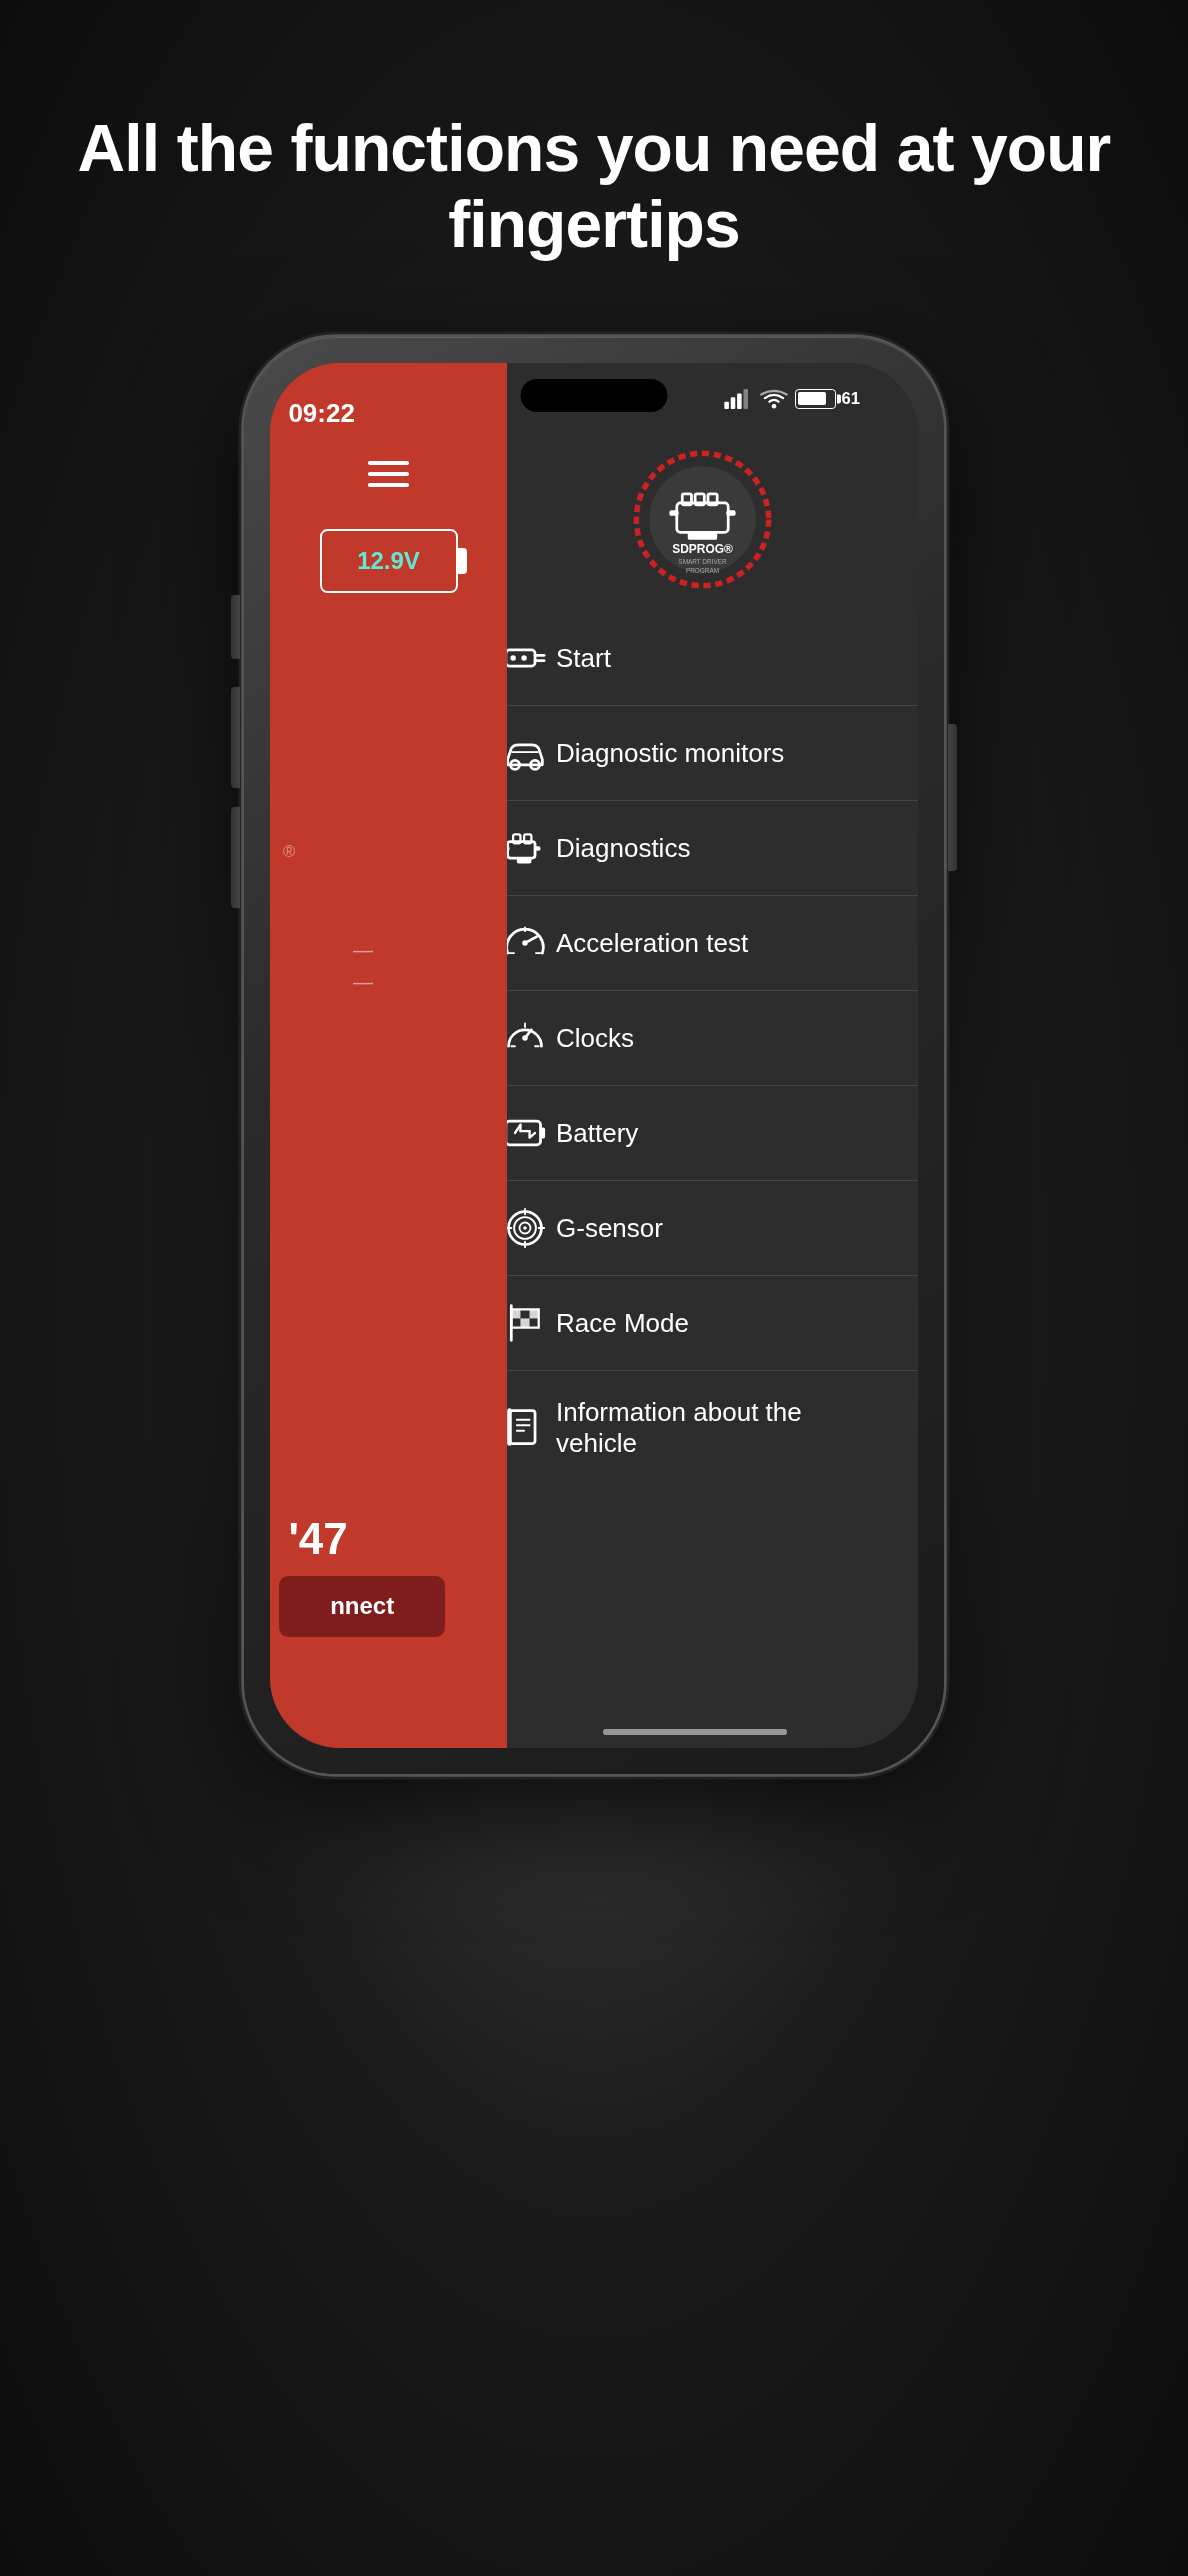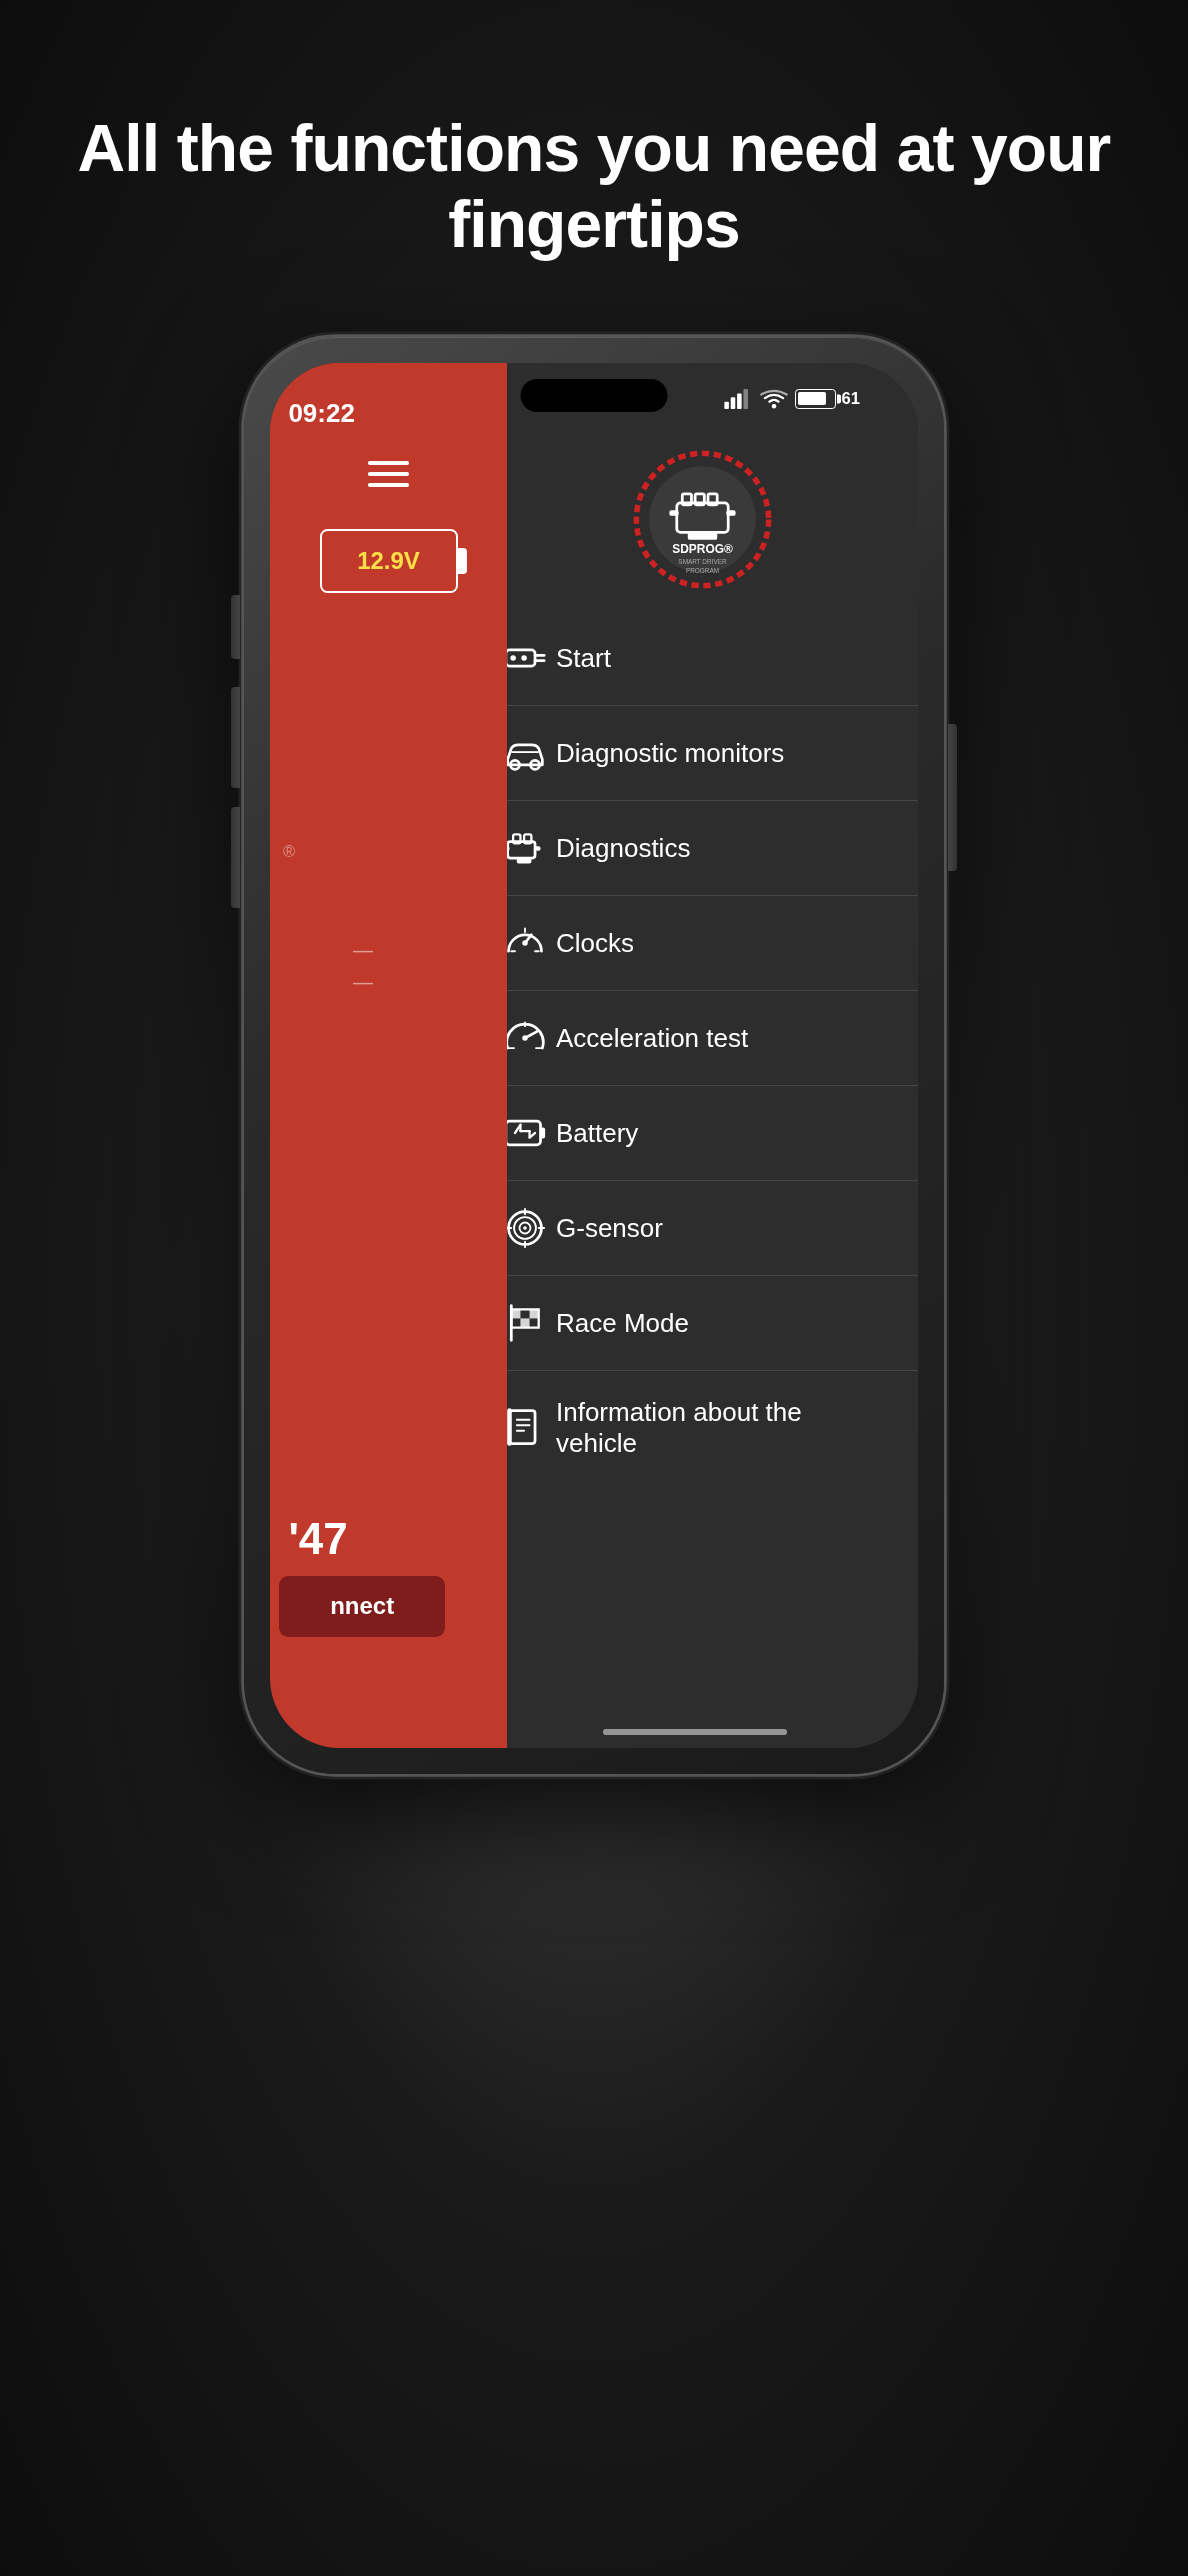--- a/index.html
+++ b/index.html
@@ -180,21 +180,21 @@
       transform: translateY(-50%);
       width: 9.2px;
       height: 26px;
       background: #fff;
       border-radius: 0 3.7px 3.7px 0;
     }
 
     .battery-text {
       font-size: 24px;
       font-weight: 700;
-      color: #fde047;
+      color: #5eead4;
     }
 
     
     .sidebar-bottom {
       position: absolute;
       bottom: 184px;
       left: 18.4px;
     }
 
     .sidebar-number {
@@ -437,43 +437,43 @@
               <rect x="14" y="34" width="16" height="6" rx="2" fill="white"></rect>
             </svg>
           </div>
           <span class="menu-label">Diagnostics</span>
         </div>
 
 
         <div class="menu-item">
           <div class="menu-icon">
             <svg viewBox="0 0 46 46" width="42" height="42">
+              <path d="M4 34 A20 20 0 1 1 42 34" fill="none" stroke="white" stroke-width="3" stroke-linecap="round"></path>
+              <line x1="23" y1="23" x2="36" y2="16" stroke="white" stroke-width="3" stroke-linecap="round"></line>
+              <circle cx="23" cy="23" r="3" fill="white"></circle>
+              <line x1="6" y1="34" x2="11" y2="34" stroke="white" stroke-width="2" stroke-linecap="round"></line>
+              <line x1="40" y1="34" x2="35" y2="34" stroke="white" stroke-width="2" stroke-linecap="round"></line>
+              <line x1="23" y1="6" x2="23" y2="10" stroke="white" stroke-width="2" stroke-linecap="round"></line>
+            </svg>
+          </div>
+          <span class="menu-label">Acceleration test</span>
+        </div>
+
+        <div class="menu-item">
+          <div class="menu-icon">
+            <svg viewBox="0 0 46 46" width="42" height="42">
               <path d="M5 32 A18 18 0 1 1 41 32" fill="none" stroke="white" stroke-width="3" stroke-linecap="round"></path>
               <line x1="23" y1="23" x2="30" y2="14" stroke="white" stroke-width="3" stroke-linecap="round"></line>
               <circle cx="23" cy="23" r="3" fill="white"></circle>
               <line x1="8" y1="32" x2="12" y2="32" stroke="white" stroke-width="2" stroke-linecap="round"></line>
               <line x1="38" y1="32" x2="34" y2="32" stroke="white" stroke-width="2" stroke-linecap="round"></line>
               <line x1="23" y1="7" x2="23" y2="11" stroke="white" stroke-width="2" stroke-linecap="round"></line>
             </svg>
           </div>
           <span class="menu-label">Clocks</span>
-        </div>
-
-        <div class="menu-item">
-          <div class="menu-icon">
-            <svg viewBox="0 0 46 46" width="42" height="42">
-              <path d="M4 34 A20 20 0 1 1 42 34" fill="none" stroke="white" stroke-width="3" stroke-linecap="round"></path>
-              <line x1="23" y1="23" x2="36" y2="16" stroke="white" stroke-width="3" stroke-linecap="round"></line>
-              <circle cx="23" cy="23" r="3" fill="white"></circle>
-              <line x1="6" y1="34" x2="11" y2="34" stroke="white" stroke-width="2" stroke-linecap="round"></line>
-              <line x1="40" y1="34" x2="35" y2="34" stroke="white" stroke-width="2" stroke-linecap="round"></line>
-              <line x1="23" y1="6" x2="23" y2="10" stroke="white" stroke-width="2" stroke-linecap="round"></line>
-            </svg>
-          </div>
-          <span class="menu-label">Acceleration test</span>
         </div>
 
         <div class="menu-item">
           <div class="menu-icon">
             <svg viewBox="0 0 46 46" width="42" height="42">
               <rect x="2" y="10" width="38" height="26" rx="4" fill="none" stroke="white" stroke-width="3"></rect>
               <rect x="40" y="17" width="5" height="12" rx="2" fill="white"></rect>
               <line x1="12" y1="23" x2="18" y2="14" stroke="white" stroke-width="2.5" stroke-linecap="round"></line>
               <line x1="18" y1="14" x2="18" y2="21" stroke="white" stroke-width="2.5" stroke-linecap="round"></line>
               <line x1="18" y1="21" x2="28" y2="21" stroke="white" stroke-width="2.5" stroke-linecap="round"></line>

